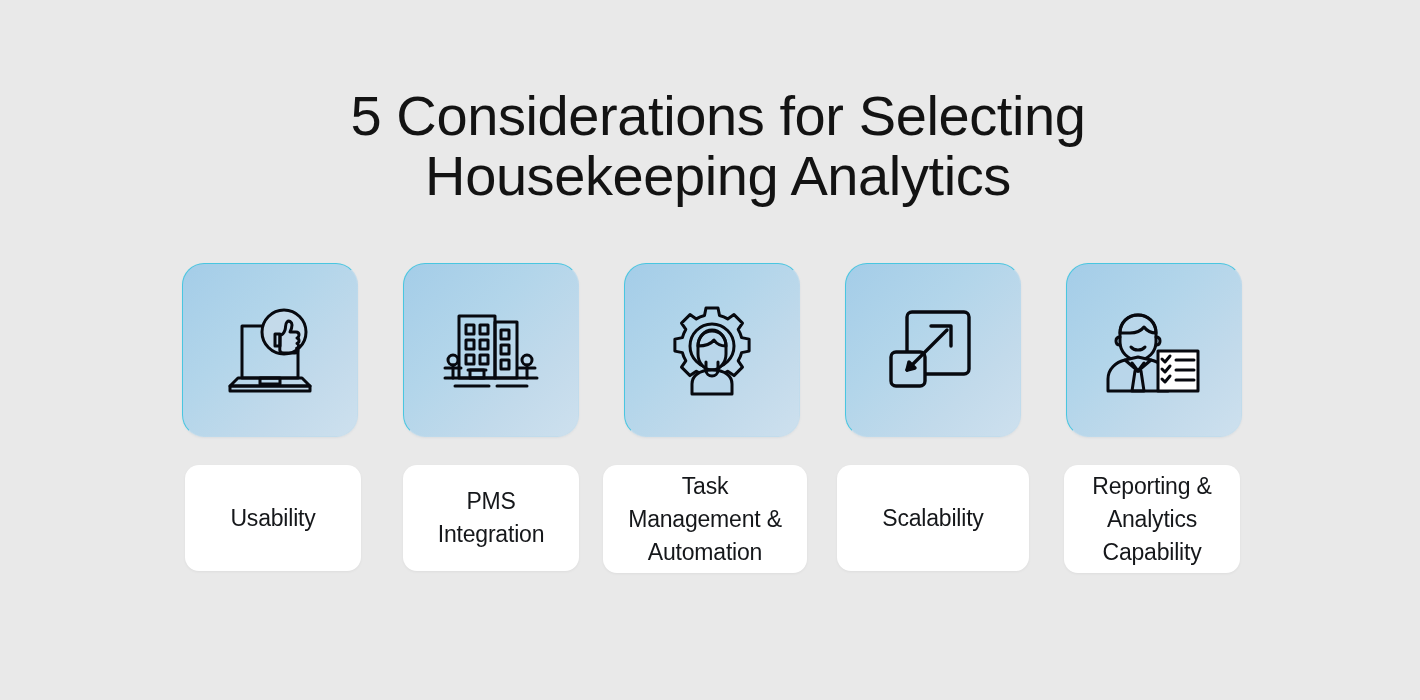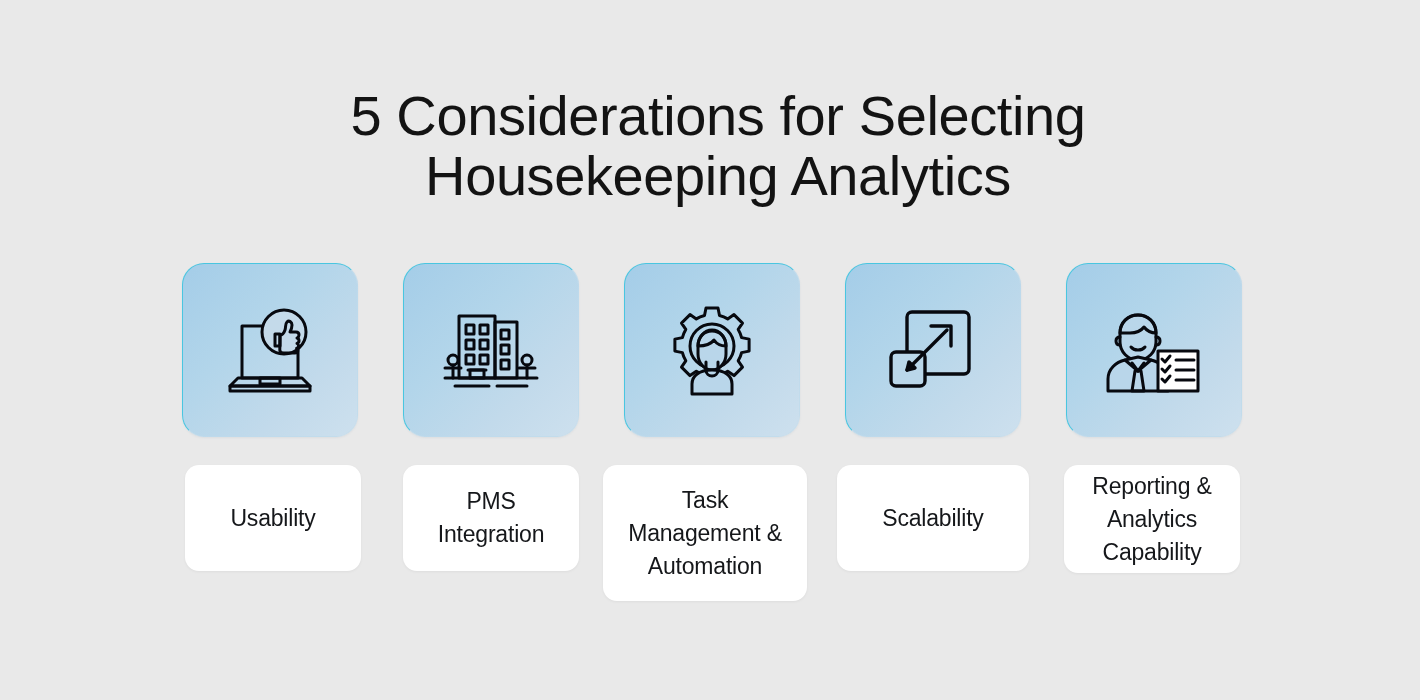--- a/index.html
+++ b/index.html
@@ -98,21 +98,21 @@
     font-weight: 400;
     line-height: 33px;
     color: #15171a;
     letter-spacing: -0.2px;
     white-space: pre-line;
   }
 
   
   .col-1 .label-card { width: 146px; height: 106px; margin-left: 6px; }
   .col-2 .label-card { width: 160px; height: 106px; }
-  .col-3 .label-card { width: 204px; height: 136px; }
+  .col-3 .label-card { width: 204px; height: 108px; }
   .col-4 .label-card { width: 192px; height: 106px; }
   .col-5 .label-card { width: 164px; height: 108px; }
 
   .col-3 .label-card { margin-left: -14px; }
   .col-5 .label-card { margin-left: -4px; }
 </style>
 </head>
 <body>
 
 <div class="infographic">

